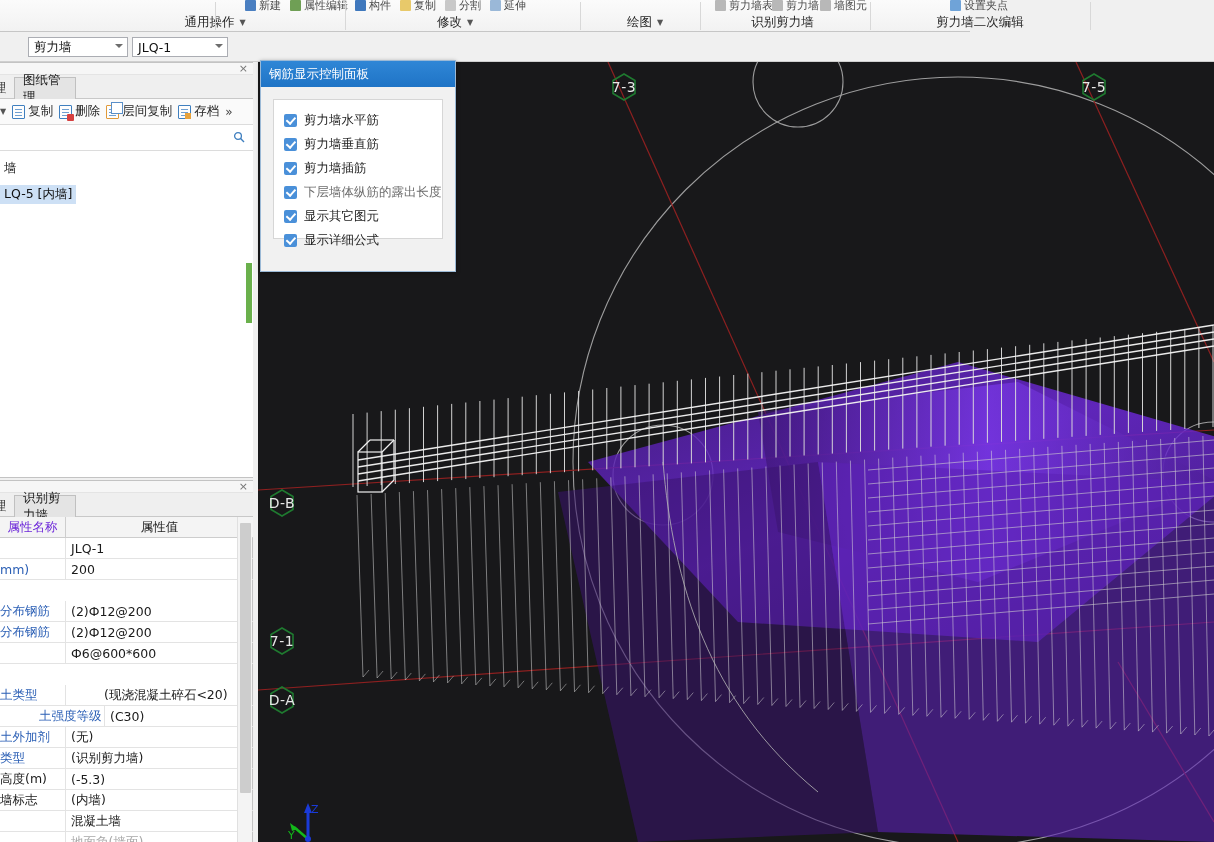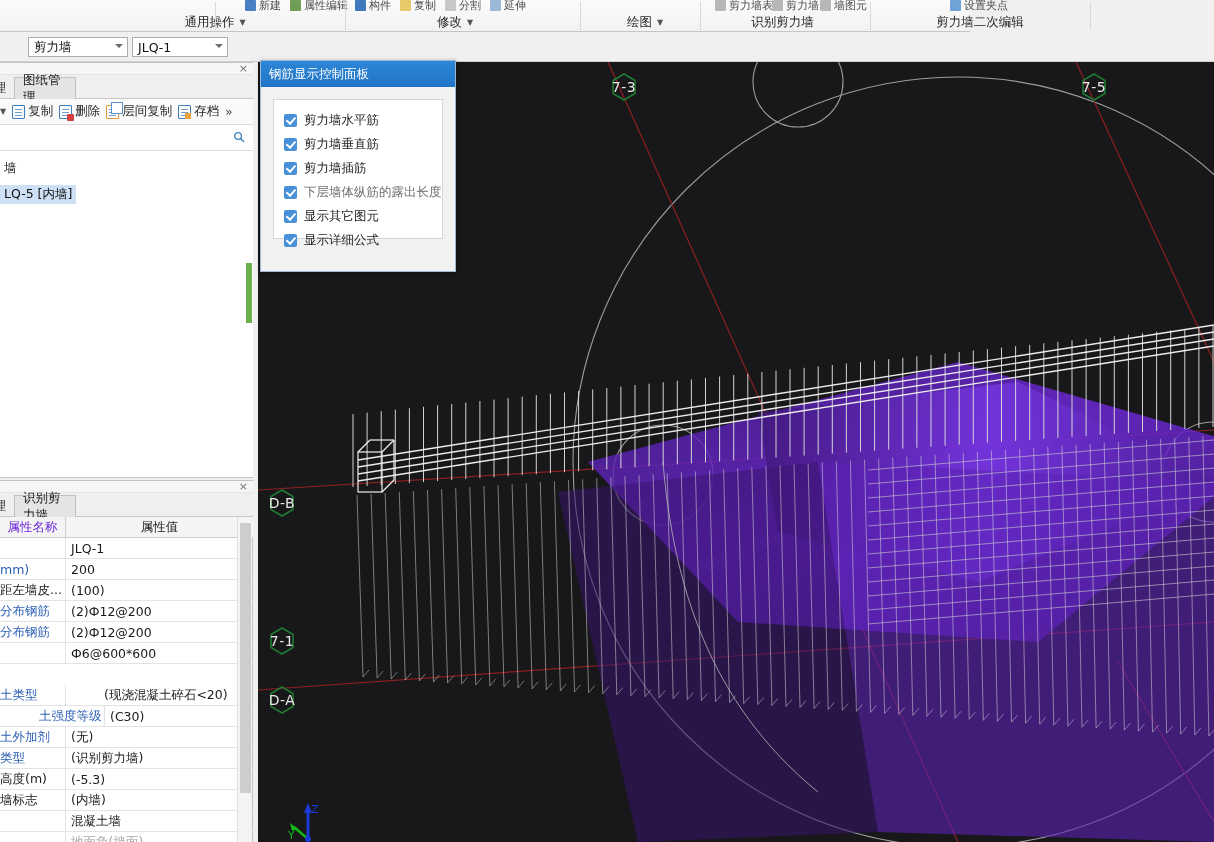--- a/index.html
+++ b/index.html
@@ -415,24 +415,20 @@
           <div class="pcell-name">属性名称</div>
           <div class="pcell-val">属性值</div>
         </div>
         <div class="prow" style="top: 21px;">
           <div class="pcell-name"></div>
           <div class="pcell-val">JLQ-1</div>
         </div>
         <div class="prow" style="top: 42px;">
           <div class="pcell-name blue">mm)</div>
           <div class="pcell-val">200</div>
-        </div>
-        <div class="prow" style="top: 63px;">
-          <div class="pcell-name">距左墙皮...</div>
-          <div class="pcell-val">(100)</div>
         </div>
         <div class="prow" style="top: 84px;">
           <div class="pcell-name blue">分布钢筋</div>
           <div class="pcell-val">(2)Ф12@200</div>
         </div>
         <div class="prow" style="top: 105px;">
           <div class="pcell-name blue">分布钢筋</div>
           <div class="pcell-val">(2)Ф12@200</div>
         </div>
         <div class="prow" style="top: 126px;">

